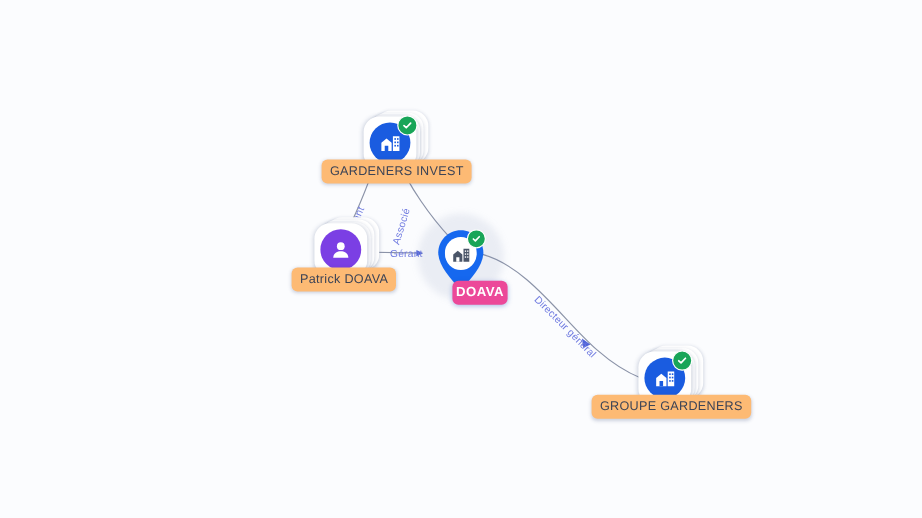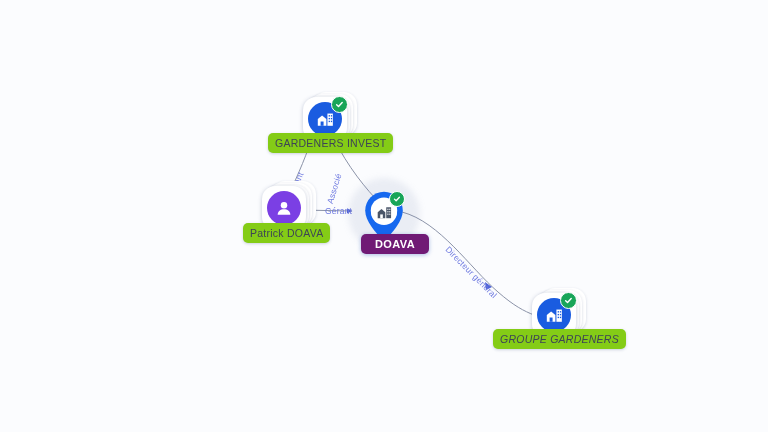--- a/index.html
+++ b/index.html
@@ -38,21 +38,21 @@
     position:absolute;right:-1px;top:-1px;
     width:15px;height:15px;border-radius:50%;
     background:#18a558;border:1.6px solid #ffffff;
     display:flex;align-items:center;justify-content:center;
   }
   .badge svg{display:block;}
 
   
   .label{
     position:absolute;white-space:nowrap;
-    background:#84cc16;color:#3d4456;
+    background:#fdba74;color:#3d4456;
     font-size:10.5px;letter-spacing:.25px;
     padding:4px 7px;border-radius:5px;
     box-shadow:0 1px 3px rgba(40,60,110,.22);
   }
 
   
   #node-doava{z-index:6;}
   .halo{
     position:absolute;left:-14px;top:-12px;
     width:72px;height:72px;border-radius:50%;
@@ -70,24 +70,25 @@
     display:flex;align-items:center;justify-content:center;
   }
   .pin-badge{
     position:absolute;right:1px;top:1px;
     width:14px;height:14px;border-radius:50%;
     background:#18a558;border:1.6px solid #ffffff;
     display:flex;align-items:center;justify-content:center;
   }
   .chip-selected{
     position:absolute;white-space:nowrap;
-    background:#701a75;color:#ffffff;
+    background:#ec4899;color:#ffffff;
     font-size:11px;font-weight:bold;letter-spacing:.4px;
-    padding:4px 14px;border-radius:5px;
+    padding:4px 3px;border-radius:5px;
     box-shadow:0 1px 4px rgba(20,70,180,.35);
+    margin-left:16px;
   }
 
   
   .elabel{
     position:absolute;white-space:nowrap;
     font-size:8.5px;color:#6f7ae0;letter-spacing:.2px;
     transform-origin:left center;
     pointer-events:none;
   }
 </style>
@@ -216,16 +217,16 @@
           <rect x="15.6" y="13.4" width="1.5" height="1.6" fill="#1a5ce0"></rect>
           <rect x="18.1" y="13.4" width="1.5" height="1.6" fill="#1a5ce0"></rect>
         </svg>
       </div>
       <div class="badge">
         <svg width="9" height="9" viewBox="0 0 12 12">
           <path d="M2.2 6.2 L4.7 8.6 L9.6 3.4" stroke="#ffffff" stroke-width="1.9" fill="none" stroke-linecap="round" stroke-linejoin="round"></path>
         </svg>
       </div>
     </div>
-    <div class="label" style="left:-39px;top:36px;font-style:italic;">GROUPE GARDENERS</div>
+    <div class="label" style="left:-39px;top:36px;">GROUPE GARDENERS</div>
   </div>
 
 </div>
 
 </body></html>

